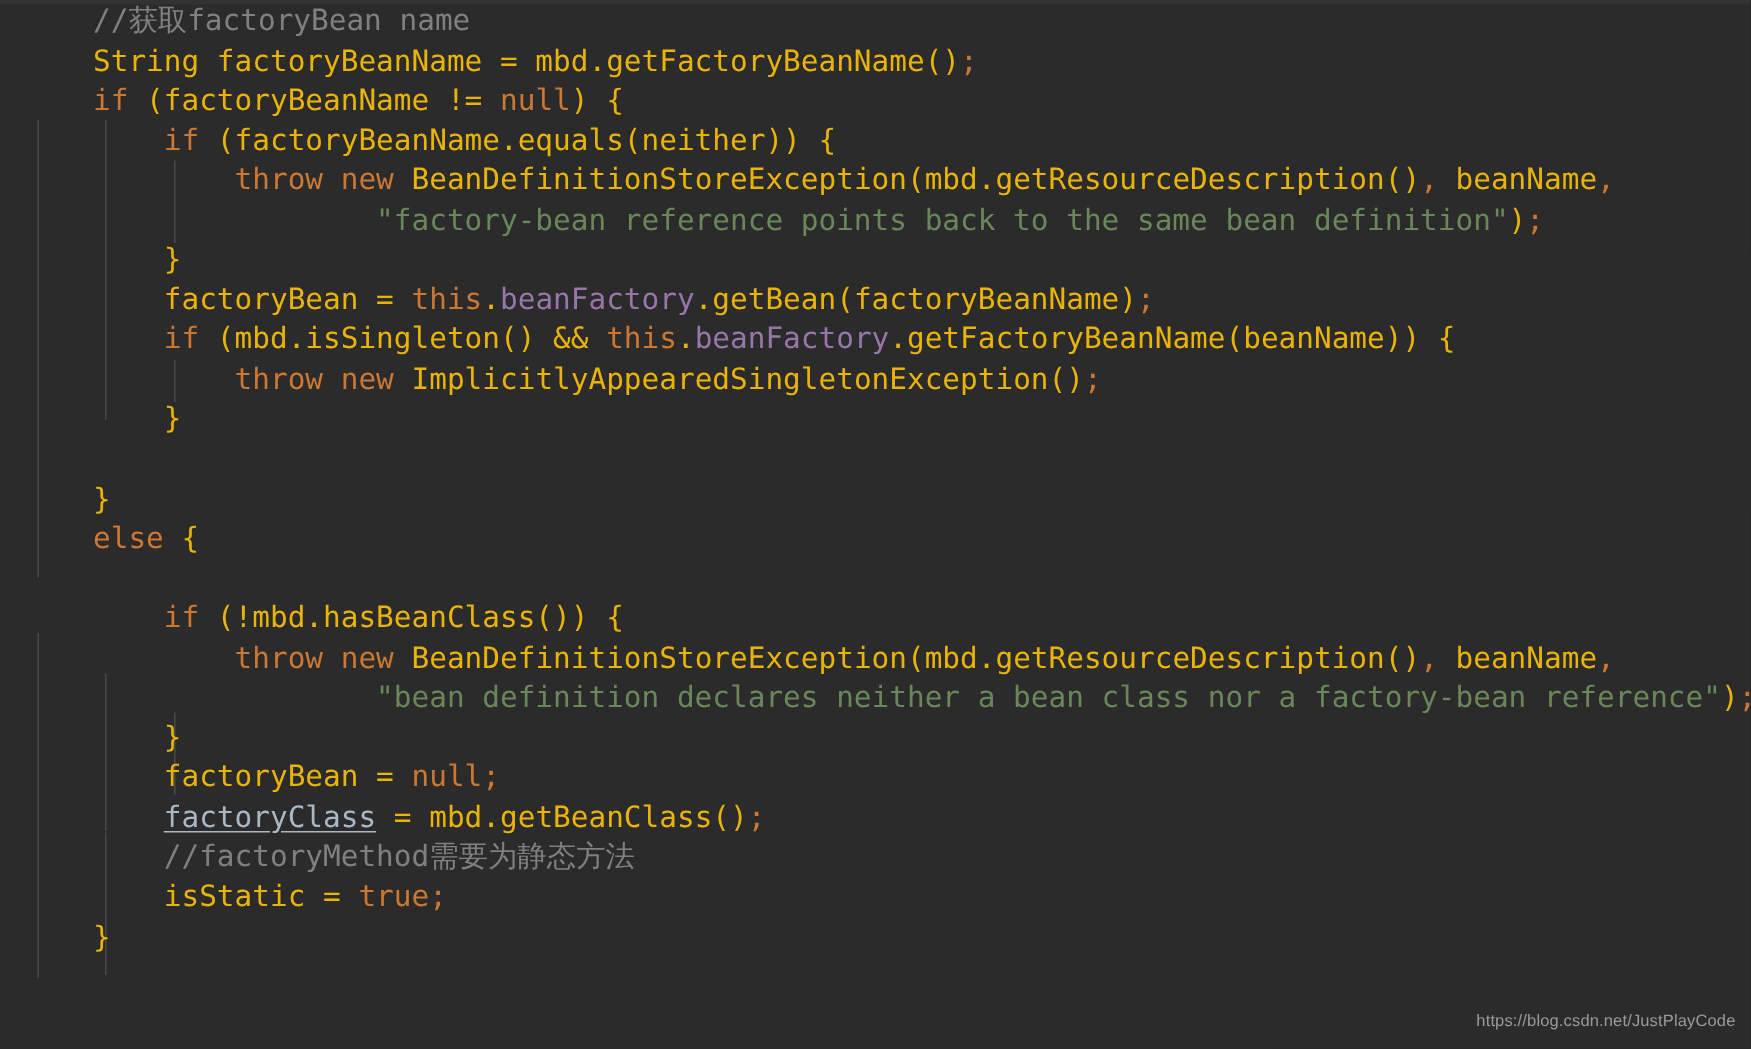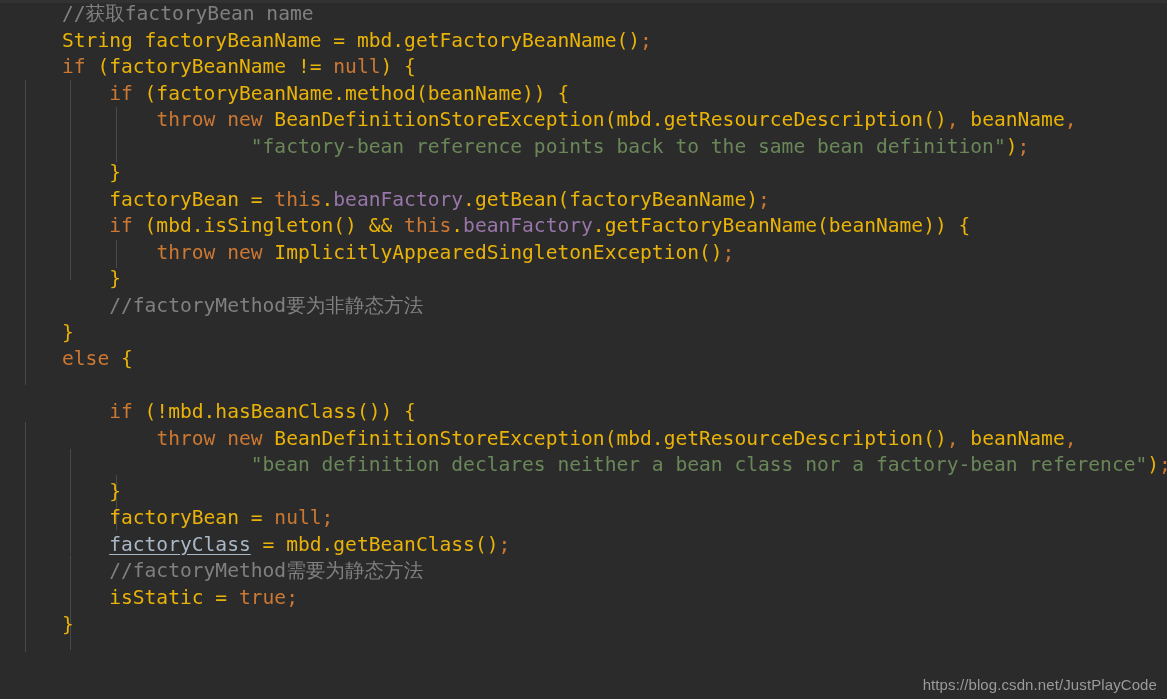--- a/index.html
+++ b/index.html
@@ -60,23 +60,23 @@
   .str  { color: #6a8759; }   
   .cmt  { color: #808080; }   
   .fld  { color: #9876aa; }   
   .pun  { color: #cc7832; }   
   .id   { color: #eab308; }   
   .und  { color: #a9b7c6; text-decoration: underline; text-underline-offset: 3px; }
 
   #watermark {
     position: absolute;
     right: 10px;
-    bottom: 6px;
+    bottom: 12px;
     font-family: "Liberation Sans", "DejaVu Sans", sans-serif;
-    font-size: 15px;
+    font-size: 11px;
     color: #9a9a9a;
     letter-spacing: 0.1px;
   }
 </style>
 </head>
 <body>
 
 <div id="screen">
 
   <div id="topstrip"></div>
@@ -89,29 +89,29 @@
       <div class="guide" style="left: 70px; top: 555px; height: 95px;"></div>
       <div class="guide" style="left: 116px; top: 107px; height: 55px;"></div>
       <div class="guide" style="left: 116px; top: 240px; height: 28px;"></div>
       <div class="guide" style="left: 116px; top: 475px; height: 55px;"></div>
     </div>
 
   <div id="code">
       <div class="line"><span class="cmt">//获取factoryBean name</span></div>
       <div class="line"><span class="id">String factoryBeanName = mbd.getFactoryBeanName()</span><span class="pun">;</span></div>
       <div class="line"><span class="kw">if</span><span class="id"> (factoryBeanName != </span><span class="kw">null</span><span class="id">) {</span></div>
-      <div class="line"><span class="id">    </span><span class="kw">if</span><span class="id"> (factoryBeanName.method(beanName)) {</span></div>
+      <div class="line"><span class="id">    </span><span class="kw">if</span><span class="id"> (factoryBeanName.equals(neither)) {</span></div>
       <div class="line"><span class="id">        </span><span class="kw">throw new</span><span class="id"> BeanDefinitionStoreException(mbd.getResourceDescription()</span><span class="pun">,</span><span class="id"> beanName</span><span class="pun">,</span></div>
       <div class="line"><span class="str">                "factory-bean reference points back to the same bean definition"</span><span class="id">)</span><span class="pun">;</span></div>
       <div class="line"><span class="id">    }</span></div>
       <div class="line"><span class="id">    factoryBean = </span><span class="kw">this</span><span class="id">.</span><span class="fld">beanFactory</span><span class="id">.getBean(factoryBeanName)</span><span class="pun">;</span></div>
       <div class="line"><span class="id">    </span><span class="kw">if</span><span class="id"> (mbd.isSingleton() &amp;&amp; </span><span class="kw">this</span><span class="id">.</span><span class="fld">beanFactory</span><span class="id">.getFactoryBeanName(beanName)) {</span></div>
       <div class="line"><span class="id">        </span><span class="kw">throw new</span><span class="id"> ImplicitlyAppearedSingletonException()</span><span class="pun">;</span></div>
       <div class="line"><span class="id">    }</span></div>
-      <div class="line"><span class="id">    </span><span class="cmt">//factoryMethod要为非静态方法</span></div>
+      <div class="line"><span class="id">    </span></div>
       <div class="line"><span class="id">}</span></div>
       <div class="line"><span class="kw">else</span><span class="id"> {</span></div>
       <div class="line"><span class="id">    </span></div>
       <div class="line"><span class="id">    </span><span class="kw">if</span><span class="id"> (!mbd.hasBeanClass()) {</span></div>
       <div class="line"><span class="id">        </span><span class="kw">throw new</span><span class="id"> BeanDefinitionStoreException(mbd.getResourceDescription()</span><span class="pun">,</span><span class="id"> beanName</span><span class="pun">,</span></div>
       <div class="line"><span class="str">                "bean definition declares neither a bean class nor a factory-bean reference"</span><span class="id">)</span><span class="pun">;</span></div>
       <div class="line"><span class="id">    }</span></div>
       <div class="line"><span class="id">    factoryBean = </span><span class="kw">null</span><span class="pun">;</span></div>
       <div class="line"><span class="id">    </span><span class="und">factoryClass</span><span class="id"> = mbd.getBeanClass()</span><span class="pun">;</span></div>
       <div class="line"><span class="id">    </span><span class="cmt">//factoryMethod需要为静态方法</span></div>

